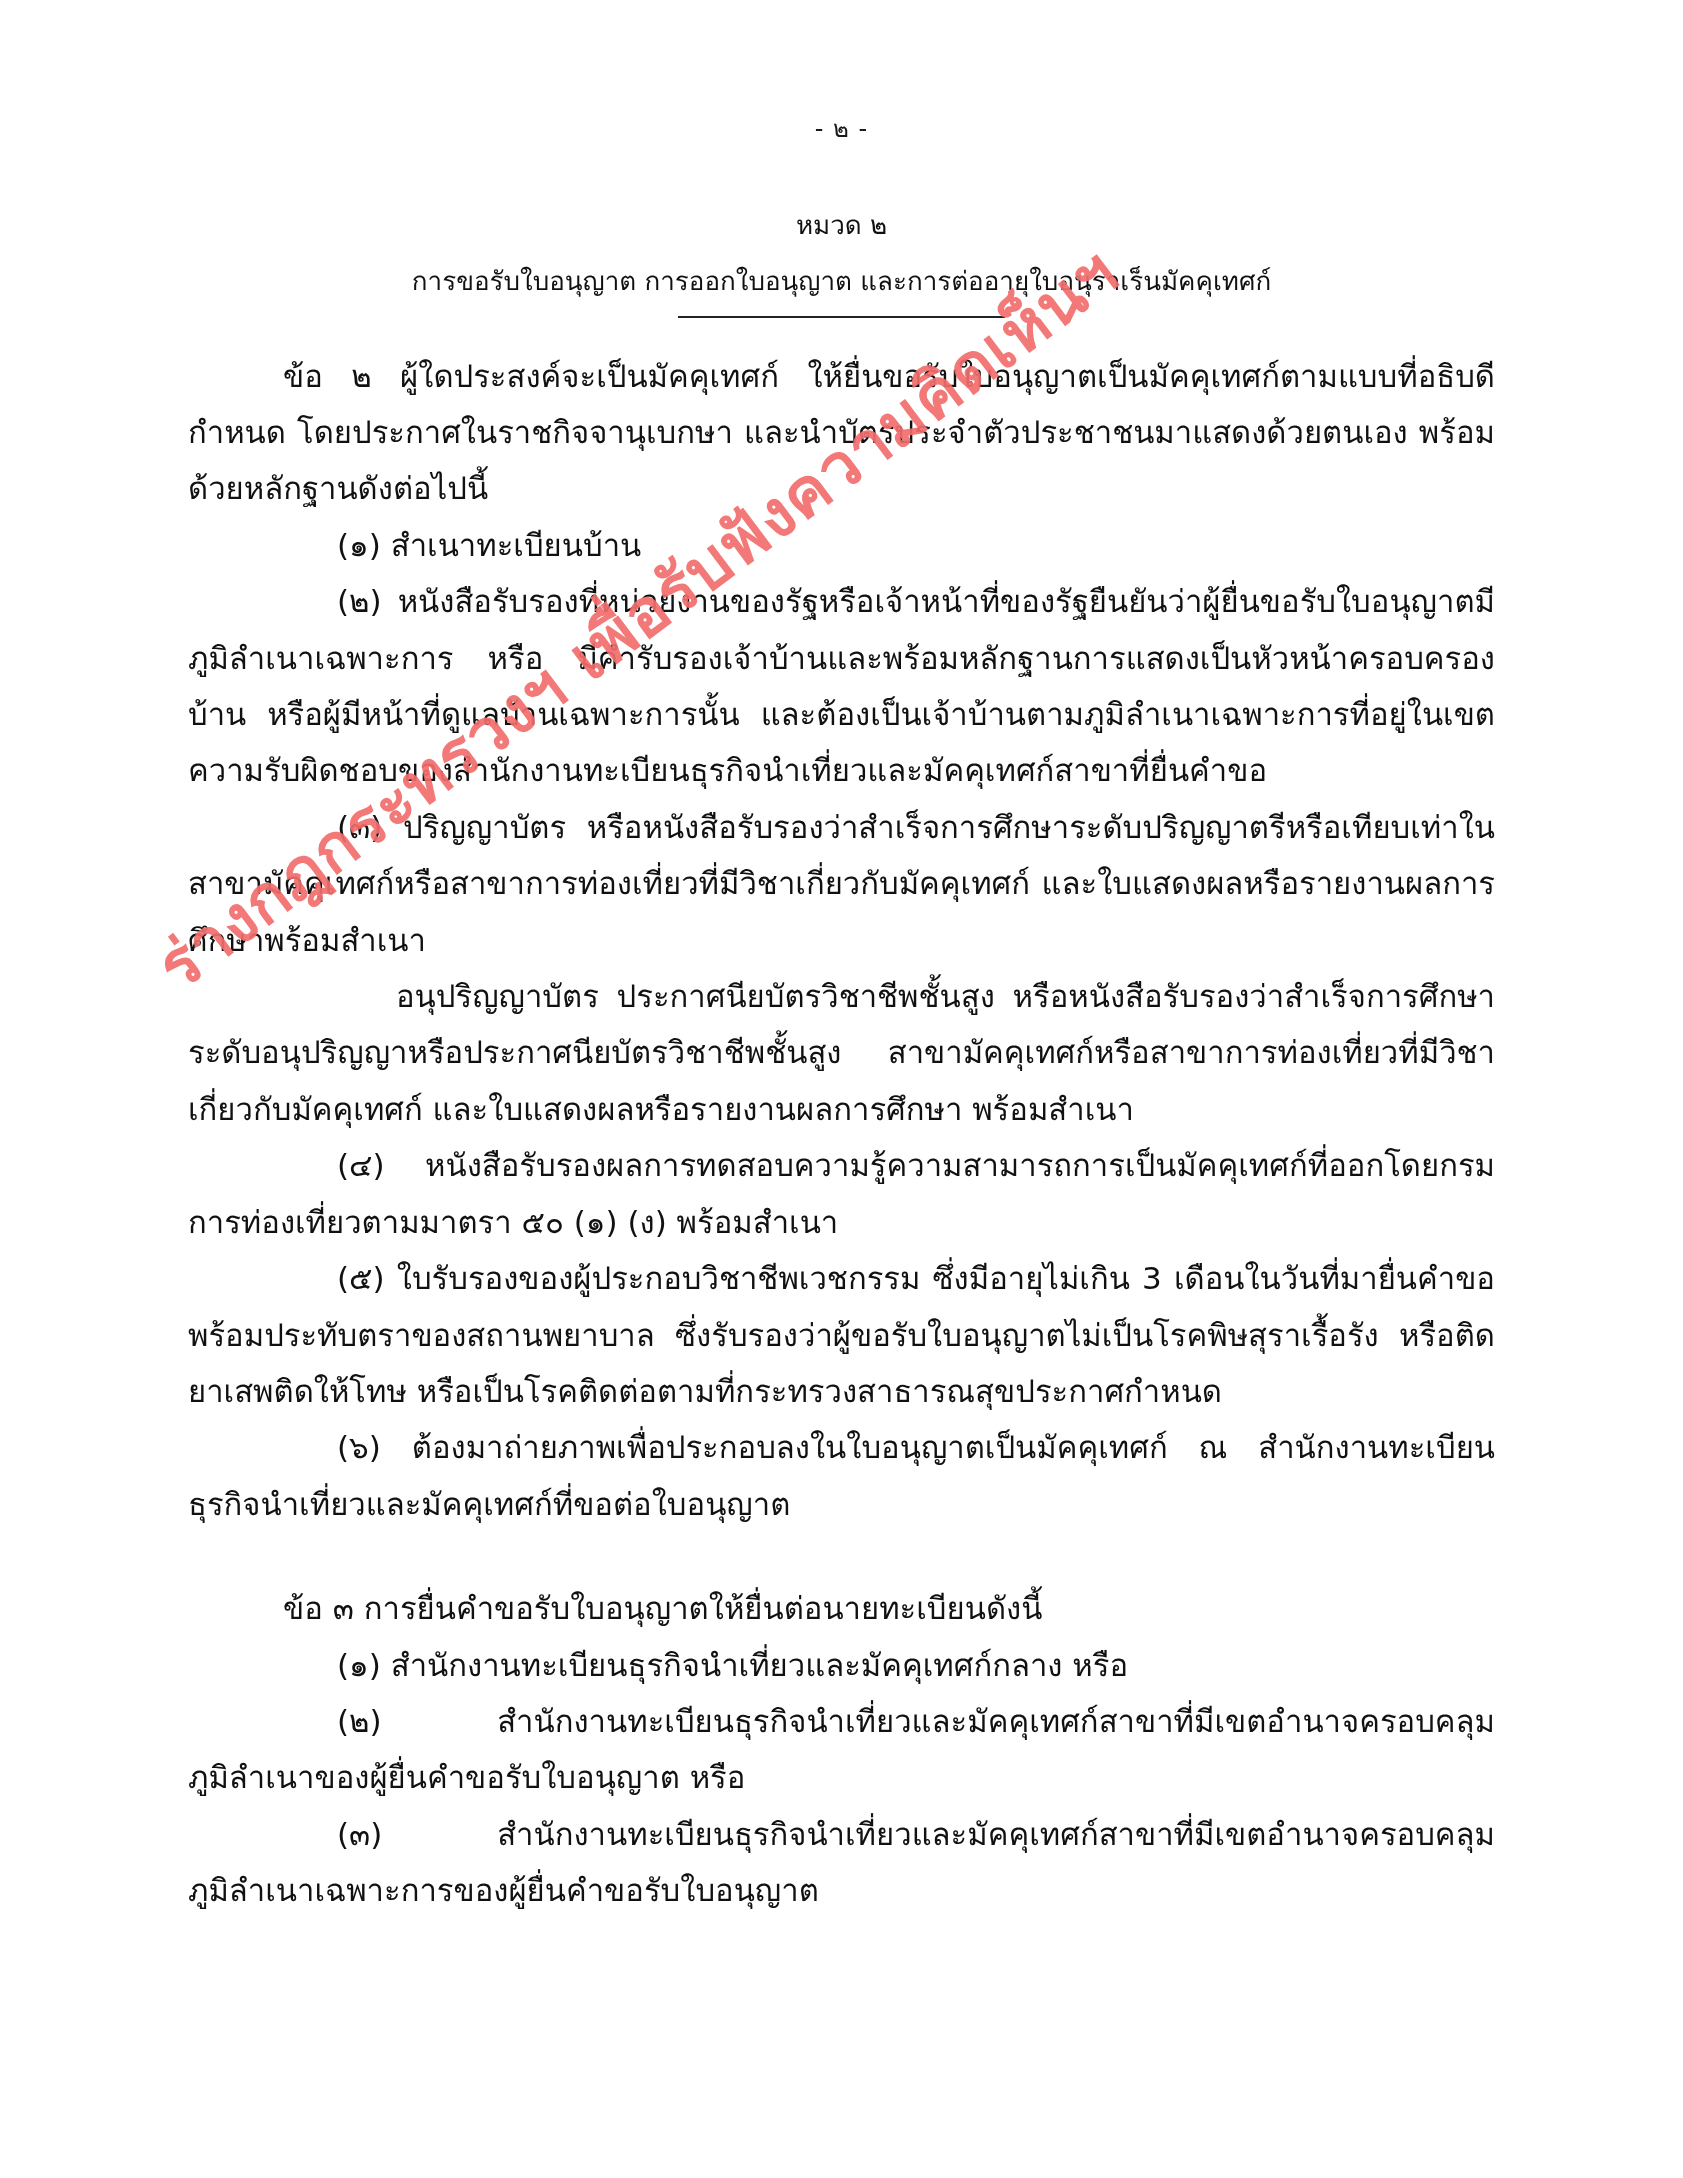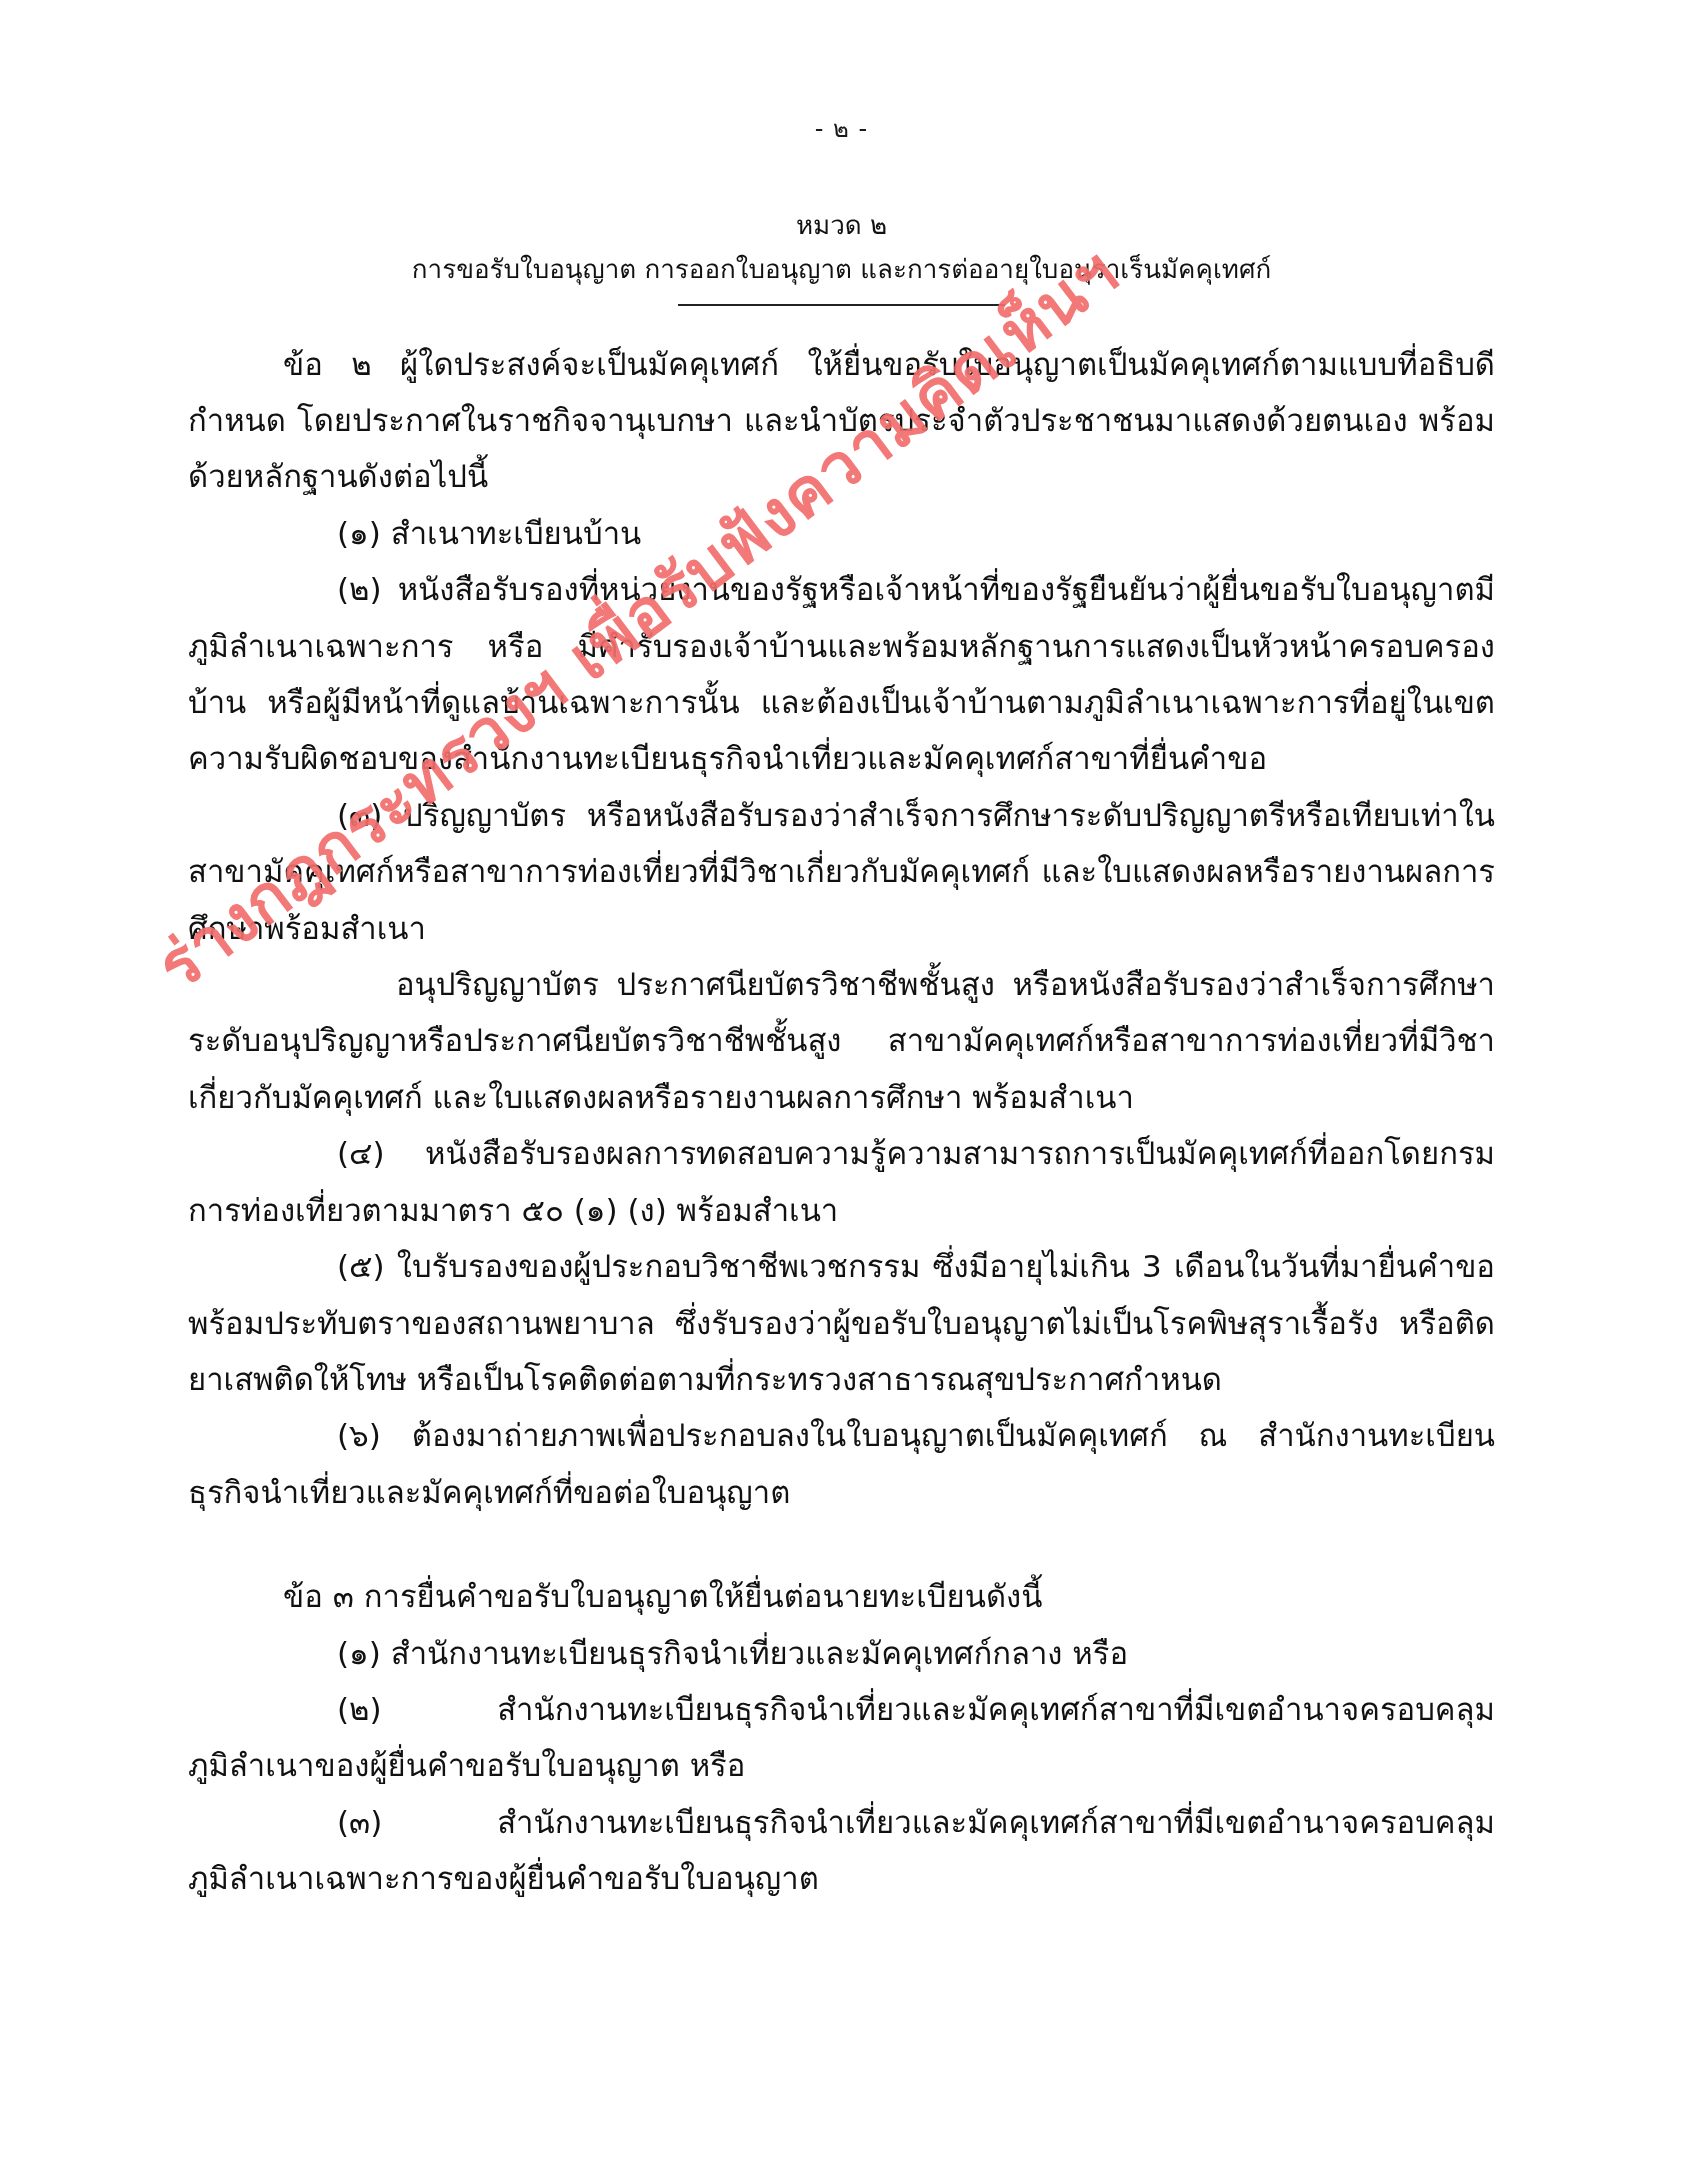--- a/index.html
+++ b/index.html
@@ -29,21 +29,21 @@
     margin: 0 0 57px 0;
     color: #1a1a1a;
   }
   .doc-heading {
     text-align: center;
     font-size: 26px;
     line-height: 1.55;
     margin: 0;
     color: #111;
   }
-  .heading-line-1 { margin-bottom: 4px; }
+  .heading-line-1 { margin-bottom: 16px; }
   .heading-rule {
     width: 327px;
     height: 2px;
     background: #222;
     margin: 14px auto 30px auto;
   }
   .body-text {
     font-size: 31px;
     line-height: 1.82;
     color: #111;

